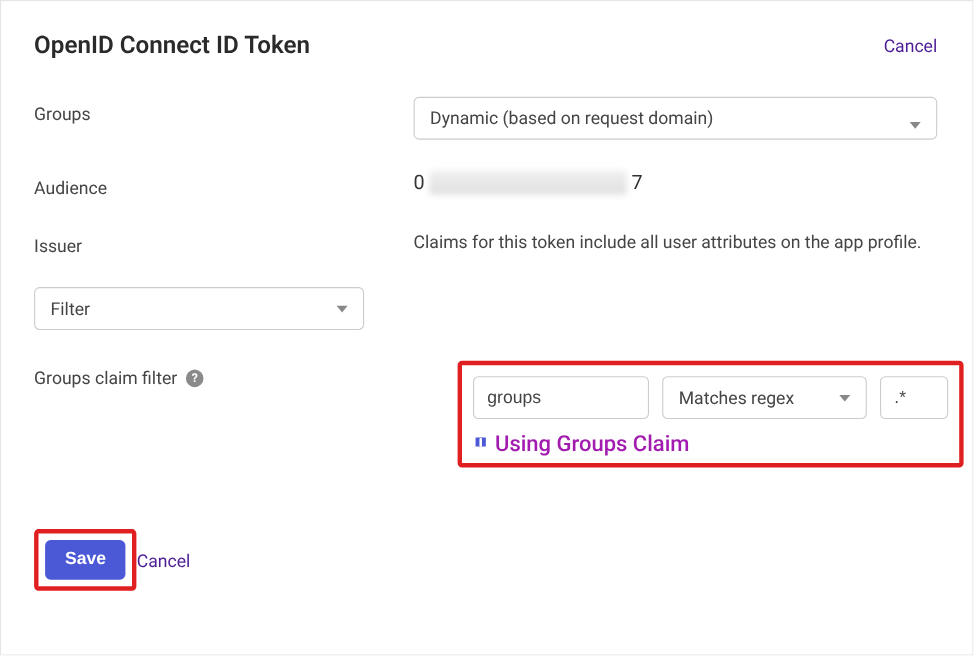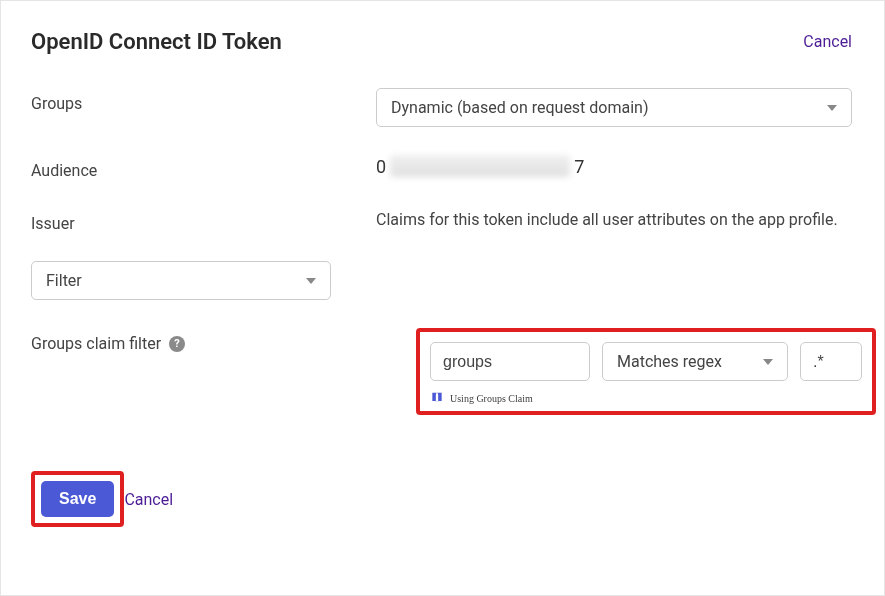--- a/index.html
+++ b/index.html
@@ -56,21 +56,21 @@
     justify-content: space-between;
     align-items: center;
     border: 1px solid #ccc;
     border-radius: 5px;
     padding: 9px 14px;
     font-size: 16px;
     color: #444;
     background: #fff;
     cursor: pointer;
   }
-  .select-wide { width: 100%; max-width: 490px; }
+  .select-wide { width: 100%; max-width: 490px; align-items: flex-end; }
   .select-mid { width: 300px; }
   .caret {
     width: 0; height: 0;
     border-left: 5px solid transparent;
     border-right: 5px solid transparent;
     border-top: 6px solid #888;
   }
   .audience-line {
     display: flex;
     align-items: center;
@@ -123,25 +123,24 @@
     color: #444;
     background: #fff;
   }
   .input-groups { width: 160px; }
   .select-match { flex: 1; }
   .input-regex { width: 62px; text-align: left; }
   .doc-link-row {
     display: flex;
     align-items: center;
     gap: 6px;
-    color: #404040;
-    font-size: 10px;
+    color: #a21caf;
+    font-size: 20px;
     font-weight: 500;
     cursor: pointer;
-    font-family: Liberation Serif, serif;
   }
   .book-icon svg { display: block; }
   .footer {
     display: flex;
     justify-content: flex-start;
     align-items: center;
     margin-top: 56px;
   }
   .save-wrap {
     border: 4px solid #e02020;

